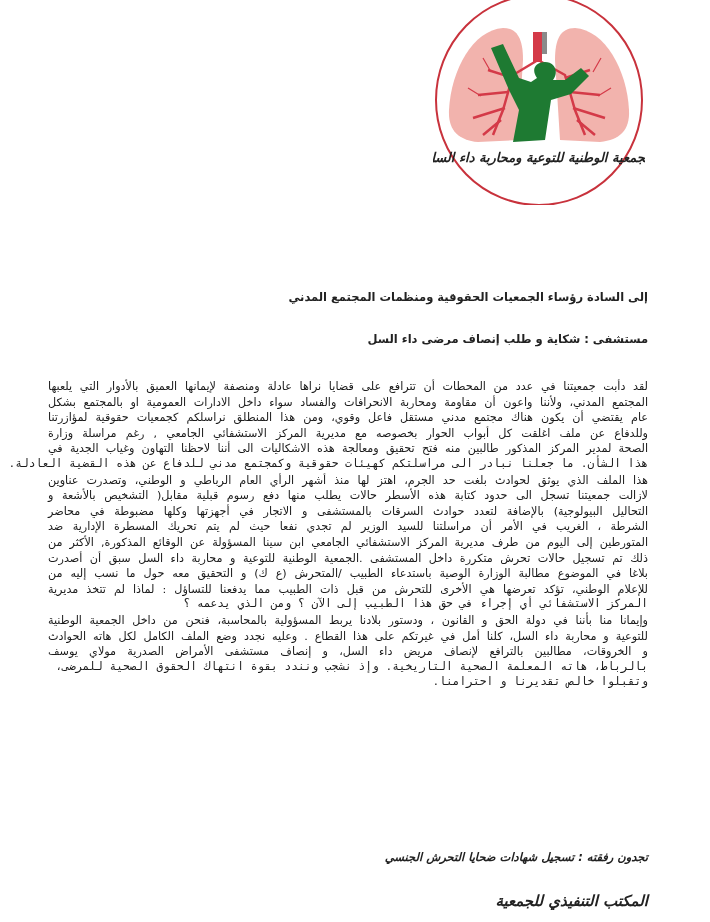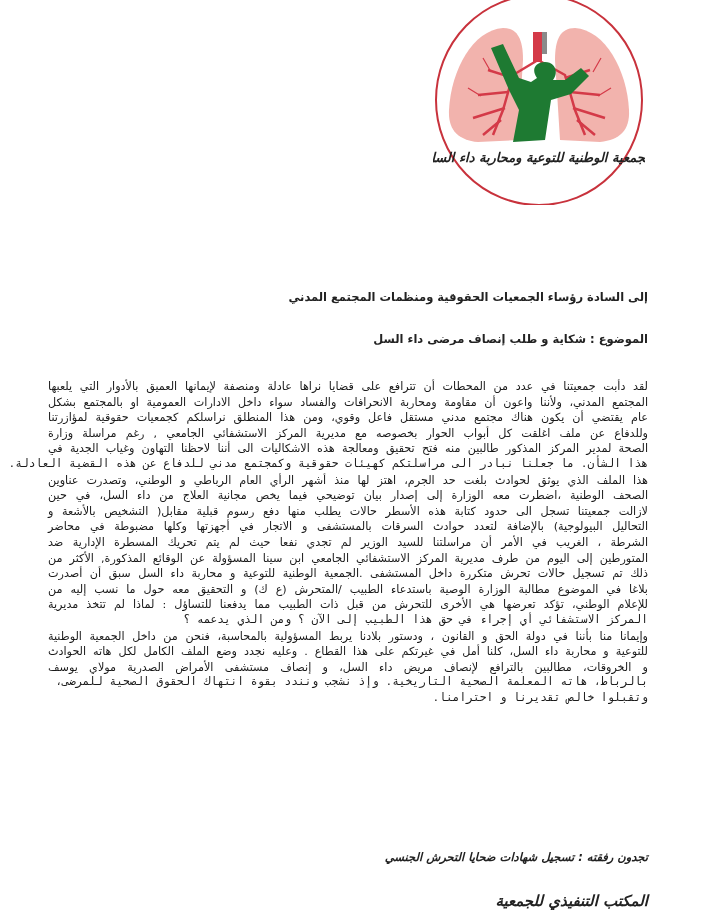--- a/index.html
+++ b/index.html
@@ -38,31 +38,30 @@
     </g>
 
     <g fill="#1e7a32">
       <path d="M58 48 L70 44 L86 78 L98 82 L104 78 C98 70 102 62 112 62 C122 62 126 72 120 80 L132 80 L148 68 L156 76 L138 94 L118 100 L112 140 L80 142 L86 110 L76 90 Z"></path>
     </g>
     <text x="106" y="162" text-anchor="middle" font-family="DejaVu Sans, sans-serif" font-size="13" font-weight="bold" font-style="italic" fill="#222" direction="rtl">الجمعية الوطنية للتوعية ومحاربة داء السل</text>
   </svg>
 </div>
 
 <div class="doc recipient">إلى السادة رؤساء الجمعيات الحقوقية ومنظمات المجتمع المدني</div>
-<div class="doc subject">الموضوع : شكاية و طلب إنصاف مرضى داء السل</div>
+<div class="doc subject">مستشفى : شكاية و طلب إنصاف مرضى داء السل</div>
 
 <div class="doc body">
   <span class="line">لقد دأبت جمعيتنا في عدد من المحطات أن تترافع على قضايا نراها عادلة ومنصفة لإيمانها العميق بالأدوار التي يلعبها</span>
   <span class="line">المجتمع المدني، ولأننا واعون أن مقاومة ومحاربة الانحرافات والفساد سواء داخل الادارات العمومية او بالمجتمع بشكل</span>
   <span class="line">عام يقتضي أن يكون هناك مجتمع مدني مستقل فاعل وقوي، ومن هذا المنطلق نراسلكم كجمعيات حقوقية لمؤازرتنا</span>
   <span class="line">وللدفاع عن ملف اغلقت كل أبواب الحوار بخصوصه مع مديرية المركز الاستشفائي الجامعي , رغم مراسلة وزارة</span>
   <span class="line">الصحة لمدير المركز المذكور طالبين منه فتح تحقيق ومعالجة هذه الاشكاليات الى أننا لاحظنا التهاون وغياب الجدية في</span>
   <span class="line last">هذا الشأن. ما جعلنا نبادر الى مراسلتكم كهيئات حقوقية وكمجتمع مدني للدفاع عن هذه القضية العادلة.</span>
   <span class="line">هذا الملف الذي يوثق لحوادث بلغت حد الجرم، اهتز لها منذ أشهر الرأي العام الرباطي و الوطني، وتصدرت عناوين</span>
-  <span class="line">الصحف الوطنية ،اضطرت معه الوزارة إلى إصدار بيان توضيحي فيما يخص مجانية العلاج من داء السل، في حين</span>
   <span class="line">لازالت جمعيتنا تسجل الى حدود كتابة هذه الأسطر حالات يطلب منها دفع رسوم قبلية مقابل( التشخيص بالأشعة و</span>
   <span class="line">التحاليل البيولوجية) بالإضافة لتعدد حوادث السرقات بالمستشفى و الاتجار في أجهزتها وكلها مضبوطة في محاضر</span>
   <span class="line">الشرطة ، الغريب في الأمر أن مراسلتنا للسيد الوزير لم تجدي نفعا حيث لم يتم تحريك المسطرة الإدارية ضد</span>
   <span class="line">المتورطين إلى اليوم من طرف مديرية المركز الاستشفائي الجامعي ابن سينا المسؤولة عن الوقائع المذكورة, الأكثر من</span>
   <span class="line">ذلك تم تسجيل حالات تحرش متكررة داخل المستشفى .الجمعية الوطنية للتوعية و محاربة داء السل سبق أن أصدرت</span>
   <span class="line">بلاغا في الموضوع مطالبة الوزارة الوصية باستدعاء الطبيب /المتحرش (ع ك) و التحقيق معه حول ما نسب إليه من</span>
   <span class="line">للإعلام الوطني، تؤكد تعرضها هي الأخرى للتحرش من قبل ذات الطبيب مما يدفعنا للتساؤل : لماذا لم تتخذ مديرية</span>
   <span class="line last">المركز الاستشفائي أي إجراء في حق هذا الطبيب إلى الآن ؟ ومن الذي يدعمه ؟</span>
   <span class="line">وإيمانا منا بأننا في دولة الحق و القانون ، ودستور بلادنا يربط المسؤولية بالمحاسبة، فنحن من داخل الجمعية الوطنية</span>
   <span class="line">للتوعية و محاربة داء السل، كلنا أمل في غيرتكم على هذا القطاع . وعليه نجدد وضع الملف الكامل لكل هاته الحوادث</span>

